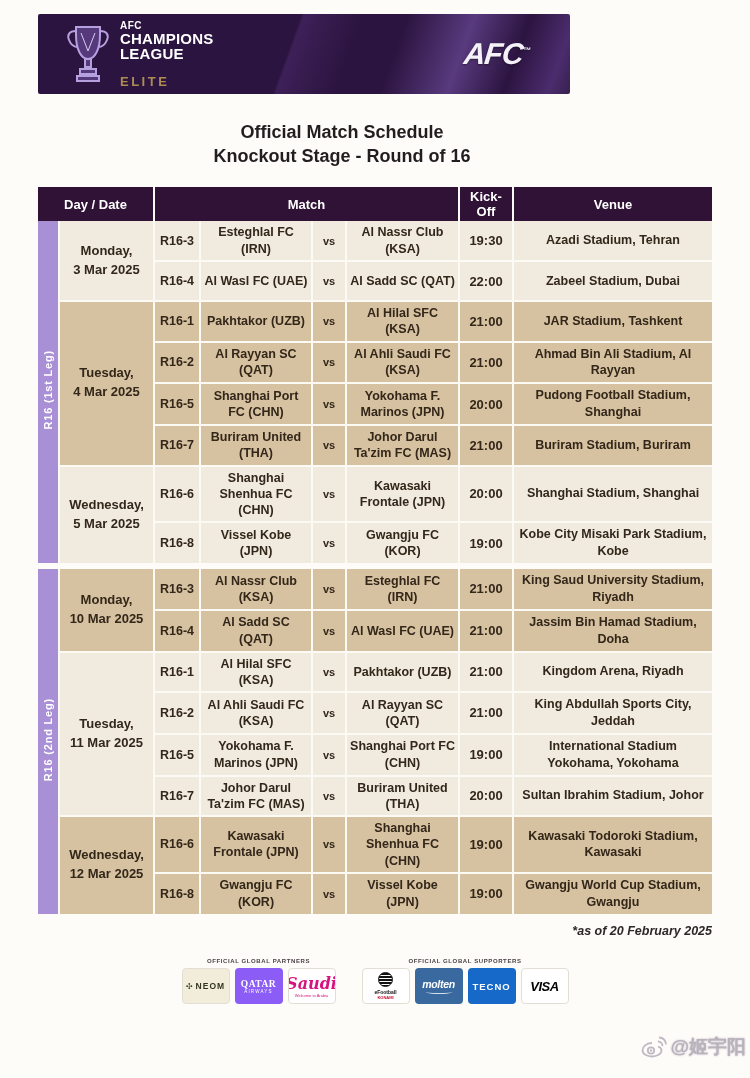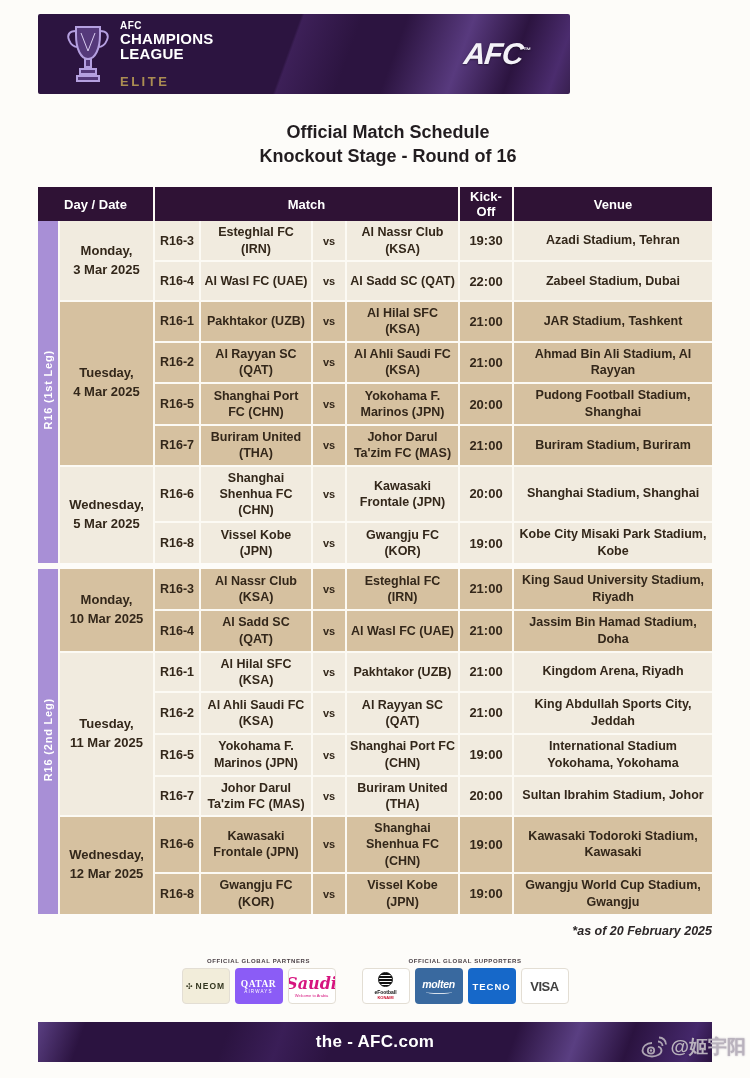--- a/index.html
+++ b/index.html
@@ -13,21 +13,21 @@
   .logo-group{display:flex;align-items:center;gap:10px;margin-left:22px;}
   .trophy{width:44px;height:62px;}
   .comp-text{line-height:1;}
   .comp-afc{color:#ffffff;font-size:10px;font-weight:bold;letter-spacing:.5px;}
   .comp-line{color:#ffffff;font-size:15px;font-weight:bold;letter-spacing:.2px;}
   .comp-elite{color:#ab8d52;font-size:13px;font-weight:bold;letter-spacing:2.5px;margin-top:14px;}
   .afc-wordmark{margin-right:34px;color:#f4f2f8;font-size:30px;font-weight:bold;font-style:italic;letter-spacing:-1px;transform:skewX(-6deg);text-shadow:0 1px 2px rgba(0,0,0,.4);}
   .afc-wordmark sup{font-size:8px;font-style:normal;}
 
   
-  .title-block{position:absolute;left:0;top:120px;width:684px;text-align:center;color:#221d20;padding-left:46px;}
+  .title-block{position:absolute;left:0;top:120px;width:684px;text-align:center;color:#221d20;}
   .title-block .t1,.title-block .t2{font-size:18px;font-weight:bold;line-height:1.35;}
 
   
   .table-wrap{position:absolute;left:38px;top:187px;width:674px;}
   table.sched{border-collapse:collapse;border-style:hidden;table-layout:fixed;width:674px;}
   table.sched td,table.sched th{border:2.5px solid #fcfaf4;box-sizing:border-box;}
   table.head th{background:#2f1235;color:#ffffff;font-size:13px;font-weight:bold;height:25px;text-align:center;padding:2px 4px;}
   table.body{margin-top:0;}
   table.body.leg2{margin-top:6px;}
   table.sched td{text-align:center;vertical-align:middle;color:#33271a;font-weight:bold;padding:3px 3px;height:40px;}
@@ -60,21 +60,21 @@
   .sp-saudi{color:#d6147f;}
   .sp-saudi .l1{font-family:"DejaVu Serif","Liberation Serif",serif;font-style:italic;font-size:16px;font-weight:bold;}
   .sp-saudi .l2{font-size:4px;color:#d6147f;}
   .sp-efootball .emblem{width:13px;height:13px;border-radius:50%;background:repeating-linear-gradient(#111 0 2px,#fff 2px 3px);border:1.5px solid #111;}
   .sp-efootball .l1{font-size:5px;font-weight:bold;color:#111;margin-top:2px;}
   .sp-efootball .l2{font-size:4px;font-weight:bold;color:#c8102e;}
   .sp-molten{background:#39699f;border:none;color:#fff;}
   .sp-molten .l1{font-size:10.5px;font-weight:bold;font-style:italic;letter-spacing:-.3px;}
   .sp-molten .swoosh{width:26px;height:3px;border-bottom:1px solid rgba(255,255,255,.8);border-radius:50%;}
   .sp-tecno{background:#1668c9;border:none;color:#fff;font-size:9.5px;font-weight:bold;letter-spacing:1px;}
-  .sp-visa{color:#404040;font-size:13px;font-weight:bold;letter-spacing:-.5px;}
+  .sp-visa{color:#000000;font-size:13px;font-weight:bold;font-style:italic;letter-spacing:-.5px;}
 
   
   .footer-bar{position:absolute;left:38px;top:1022px;width:674px;height:40px;
     background:linear-gradient(110deg,#5a3f82 0%,#2b1340 7%,#2b1340 28%,#3a1e57 36%,#2b1340 44%,#2b1340 70%,#5a3f82 79%,#2b1340 87%,#45286b 96%,#2b1340 100%);
     display:flex;align-items:center;justify-content:center;}
   .footer-url{color:#ffffff;font-size:17px;font-weight:bold;letter-spacing:.3px;}
 
   .watermark{position:absolute;right:4px;top:1034px;display:flex;align-items:center;gap:3px;color:#b9b2bd;font-size:19px;font-weight:bold;text-shadow:0 0 2px rgba(60,40,80,.35);}
   .watermark svg{opacity:.9;}
 </style>
@@ -349,23 +349,20 @@
         <div class="sp-card sp-tecno">
             <span>TECNO</span>
           </div>
         <div class="sp-card sp-visa">
             <span>VISA</span>
           </div>
       </div>
     </div>
   </div>
 
-  <div class="footer-bar">
-    <div class="footer-url">the - AFC.com</div>
-  </div>
 
   <div class="watermark">
     <svg width="26" height="22" viewBox="0 0 26 22">
       <g fill="none" stroke="#b9b2bd" stroke-width="1.8">
         <path d="M11 7 C5 7 1.5 11 1.5 14.5 C1.5 18 6 20.5 11 20.5 C16 20.5 20.5 18 20.5 14.5 C20.5 12.5 19 11 17 10.5"></path>
         <circle cx="10" cy="14.5" r="3.2"></circle>
         <path d="M17 5.5 C19.5 5.5 21.5 7.5 21.5 10"></path>
         <path d="M18 1.5 C22 1.5 25 4.5 25 8.5"></path>
       </g>
       <circle cx="10" cy="14.5" r="1.2" fill="#b9b2bd"></circle>

